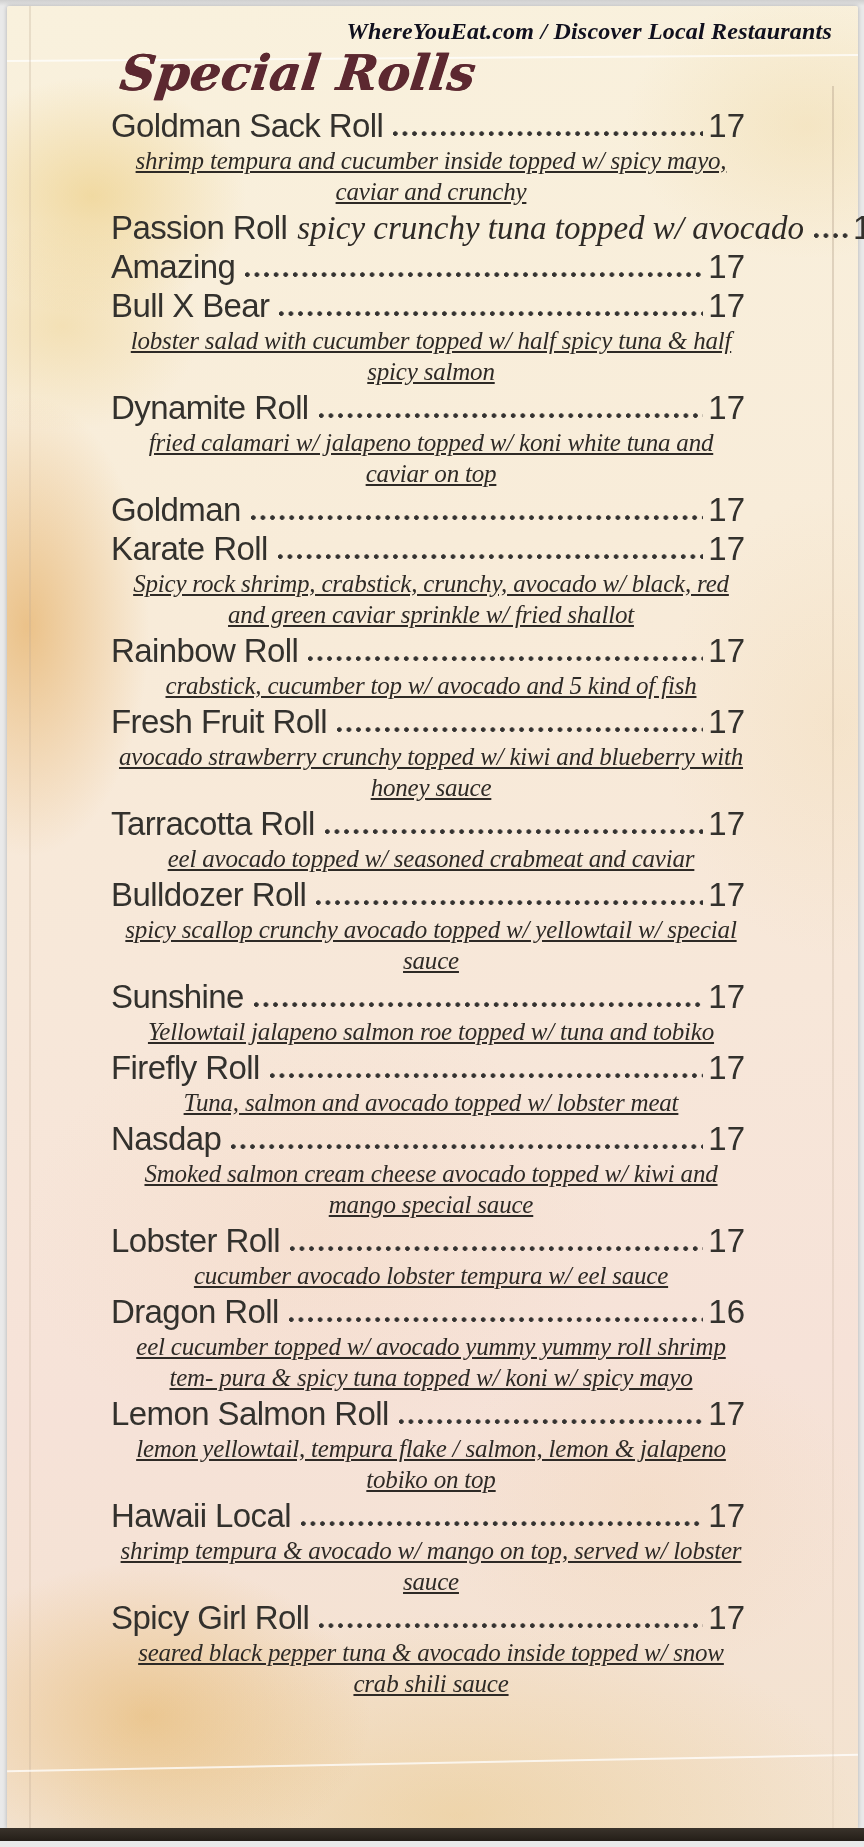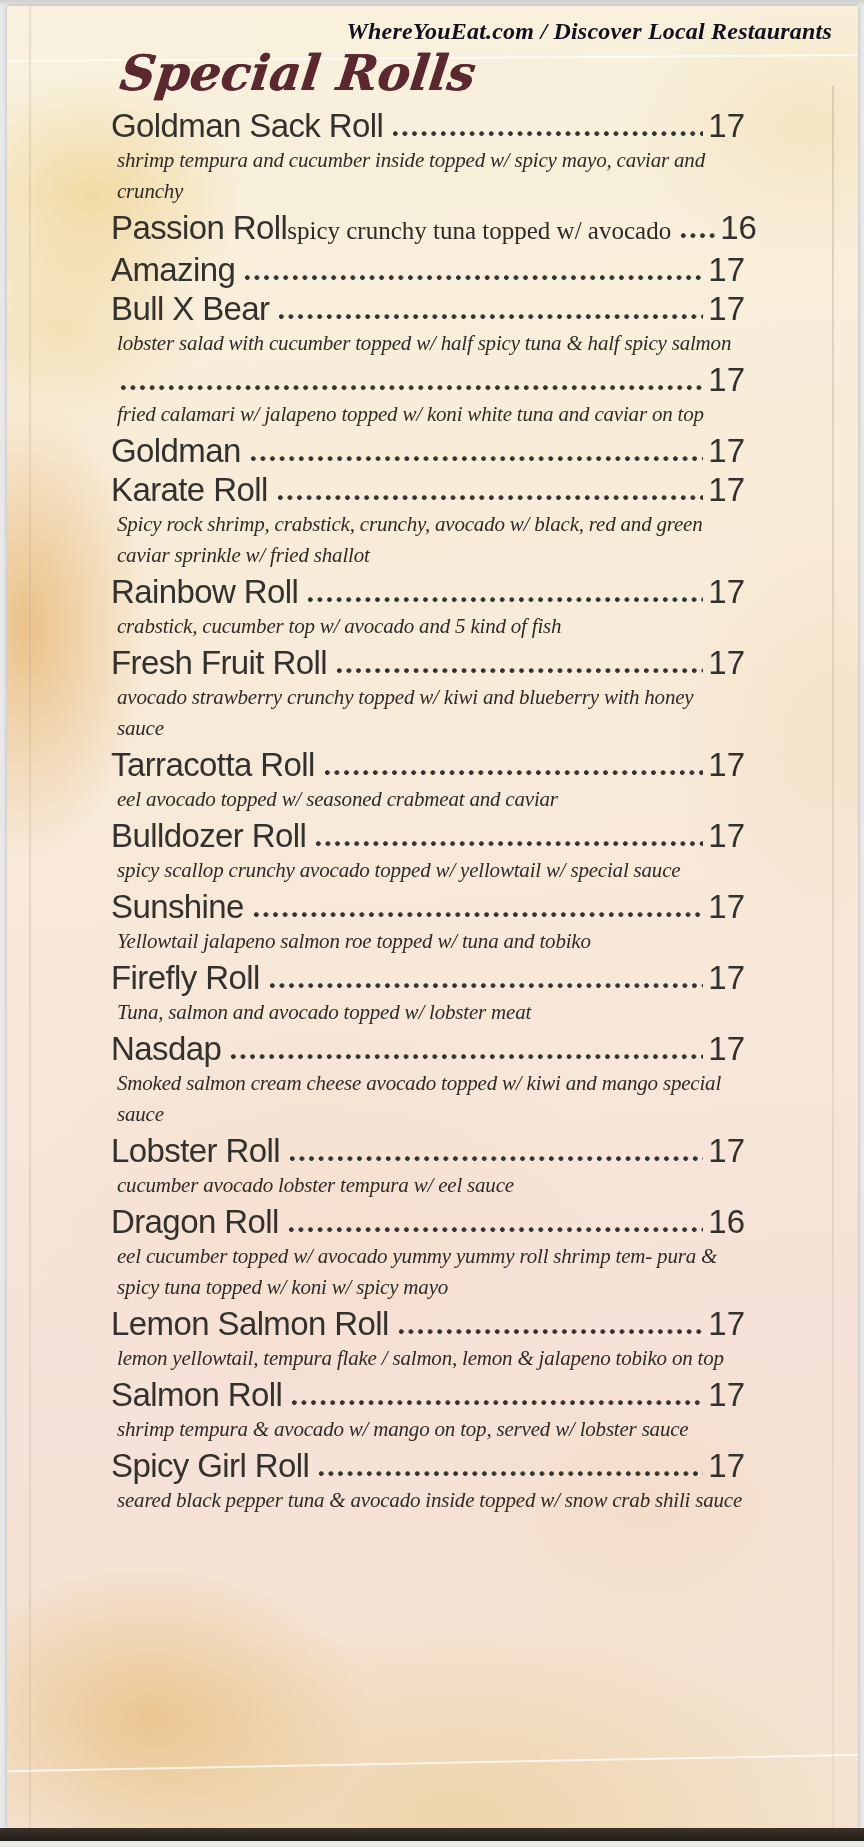--- a/index.html
+++ b/index.html
@@ -61,49 +61,52 @@
     font-family:"DejaVu Serif","Liberation Serif",serif;
     font-style:italic;font-weight:bold;
     font-size:49px;line-height:54px;
     color:#5c2830;
     transform:skewX(-7deg);
     transform-origin:left bottom;
     letter-spacing:0px;
     margin:0 0 8px 6px;
     text-shadow:0.6px 0.4px 0 #5c2830;
   }
-  .item{margin-bottom:3px;}
+  .item{margin-bottom:3px;text-align:center;}
   .item-line{
     display:flex;align-items:baseline;
     font-size:33px;line-height:36px;
     color:#33312d;letter-spacing:-0.6px;
     white-space:nowrap;
   }
   .item-name{flex:0 0 auto;}
   .item-inline-desc{
     flex:0 0 auto;
     font-family:"Liberation Serif",serif;
-    font-size:25px;letter-spacing:0;
+    font-style:italic;
+    font-size:33px;letter-spacing:0;
     color:#2e2a26;
+    margin-left:10px;
   }
   .leader{
     flex:1 1 auto;min-width:34px;height:6px;
     margin:0 5px 0 10px;
     background-image:radial-gradient(circle at 2.3px 2.6px,#343230 2px,rgba(0,0,0,0) 2.6px);
     background-size:9.6px 6px;background-repeat:repeat-x;
     background-position:left bottom;
   }
   .item-price{flex:0 0 auto;letter-spacing:0;}
   .item-desc{
     font-family:"Liberation Serif",serif;
     font-style:italic;
-    font-size:21px;line-height:31px;
+    font-size:25px;line-height:31px;
     color:#2e2a26;
     margin:1px 0 2px 6px;
     letter-spacing:-0.2px;
+    text-decoration:underline;
   }
 </style>
 </head>
 <body>
 
 <div class="paper">
   <div class="crease-left"></div>
   <div class="crease-bottom"></div>
 
   <div class="watermark">WhereYouEat.com / Discover Local Restaurants</div>
@@ -146,20 +149,21 @@
       <span class="item-name">Bull X Bear</span>
 
       <span class="leader"></span>
       <span class="item-price">17</span>
     </div>
     <div class="item-desc">lobster salad with cucumber topped w/ half spicy tuna &amp; half spicy salmon</div>
   </div>
 
   <div class="item">
     <div class="item-line">
+      <span class="item-name">Dynamite Roll</span>
 
       <span class="leader"></span>
       <span class="item-price">17</span>
     </div>
     <div class="item-desc">fried calamari w/ jalapeno topped w/ koni white tuna and caviar on top</div>
   </div>
 
   <div class="item">
     <div class="item-line">
       <span class="item-name">Goldman</span>
@@ -274,21 +278,21 @@
       <span class="item-name">Lemon Salmon Roll</span>
 
       <span class="leader"></span>
       <span class="item-price">17</span>
     </div>
     <div class="item-desc">lemon yellowtail, tempura flake / salmon, lemon &amp; jalapeno tobiko on top</div>
   </div>
 
   <div class="item">
     <div class="item-line">
-      <span class="item-name">Salmon Roll</span>
+      <span class="item-name">Hawaii Local</span>
 
       <span class="leader"></span>
       <span class="item-price">17</span>
     </div>
     <div class="item-desc">shrimp tempura &amp; avocado w/ mango on top, served w/ lobster sauce</div>
   </div>
 
   <div class="item">
     <div class="item-line">
       <span class="item-name">Spicy Girl Roll</span>

